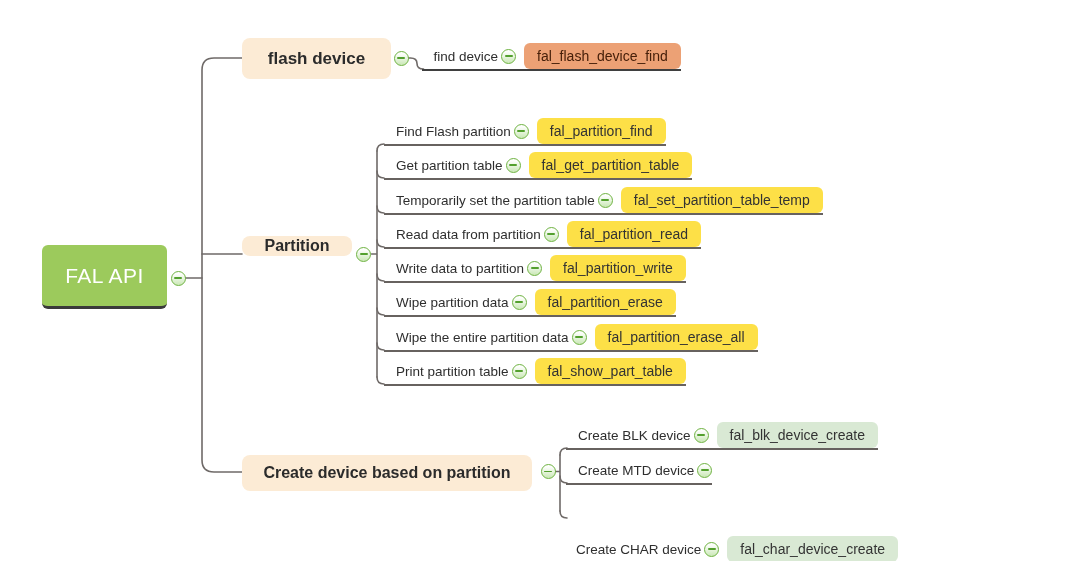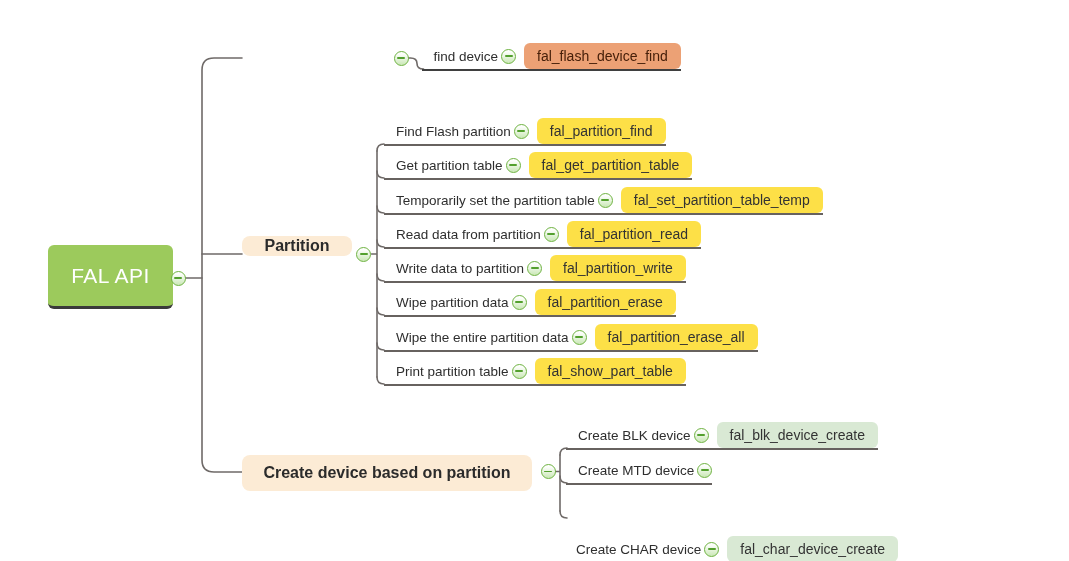--- a/index.html
+++ b/index.html
@@ -7,21 +7,21 @@
     position:relative;width:1069px;height:561px;background:#ffffff;overflow:hidden;
     font-family:"Liberation Sans","DejaVu Sans",sans-serif;
   }
   #wires{position:absolute;left:0;top:0;z-index:0;}
 
   
   .root-node{
     position:absolute;left:42px;top:245px;width:125px;height:61px;
     background:#9cca5c;border-radius:6px;border-bottom:3px solid #3a3a3a;
     display:flex;align-items:center;justify-content:center;
-    color:#ffffff;font-size:21px;font-weight:500;letter-spacing:.5px;z-index:2;margin-left:6px;
+    color:#ffffff;font-size:21px;font-weight:500;letter-spacing:.5px;z-index:2;
   }
 
   
   .topic{
     position:absolute;background:#fcebd5;border-radius:8px;
     display:flex;align-items:center;justify-content:center;
     color:#2b2b2b;font-weight:600;z-index:2;white-space:nowrap;
   }
   #topic-flash{left:242px;top:38px;width:149px;height:41px;font-size:17px;}
   #topic-partition{left:242px;top:236px;width:110px;height:20px;font-size:16px;}
@@ -75,20 +75,21 @@
       <path d="M 384 144 Q 377 144 377 151 M 384 178 Q 377 178 377 171 M 384 213 Q 377 213 377 206 M 384 247 Q 377 247 377 240 M 384 281 Q 377 281 377 274 M 384 315 Q 377 315 377 308 M 384 350 Q 377 350 377 343 M 384 384 Q 377 384 377 377"></path>
 
       <path d="M 555.5 471.5 H 560 M 560 455 V 511"></path>
       <path d="M 567 448 Q 560 448 560 455 M 567 483 Q 560 483 560 476 M 567 518 Q 560 518 560 511"></path>
     </g>
   </svg>
 
   <div class="root-node">FAL API</div>
   <div class="collapse abs" style="left:170.5px;top:270.5px;"></div>
 
+  <div class="topic" id="topic-flash">flash device</div>
   <div class="collapse abs" style="left:393.5px;top:50.5px;"></div>
 
   <div class="topic" id="topic-partition">Partition</div>
   <div class="collapse abs" style="left:356px;top:246.5px;"></div>
 
   <div class="topic" id="topic-create">Create device based on partition</div>
   <div class="collapse abs" style="left:540.5px;top:464px;"></div>
 
   <div class="leaf-row dark" style="left:421.5px;top:43px;">
     <span class="leaf-label">find device</span>

